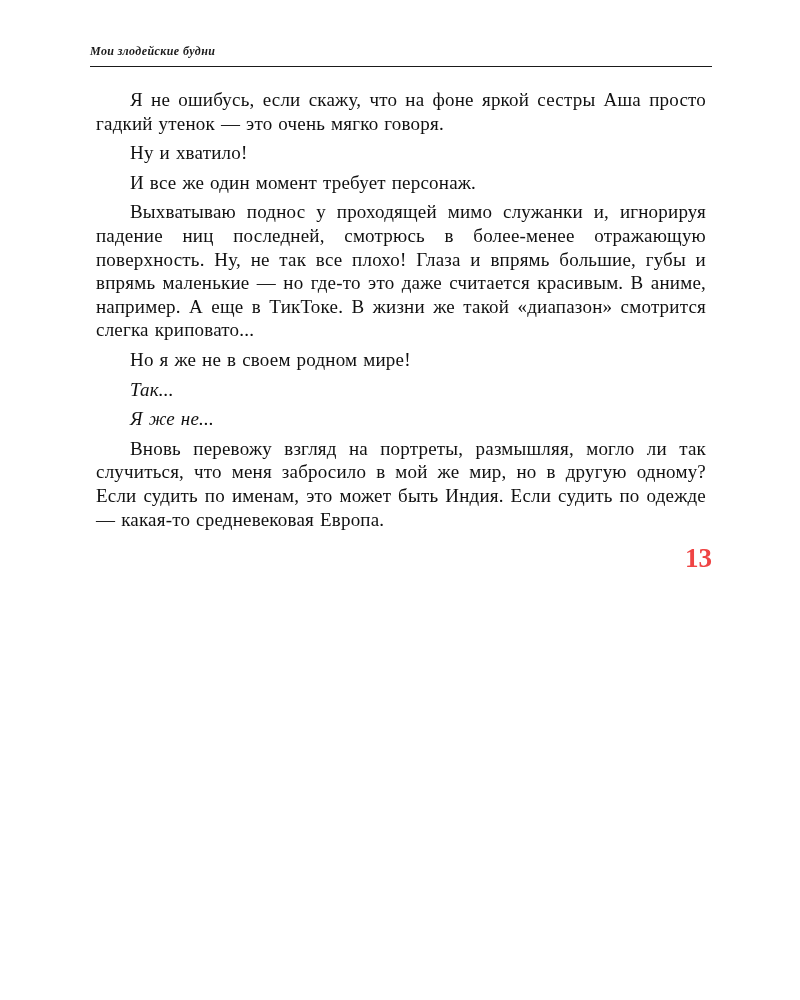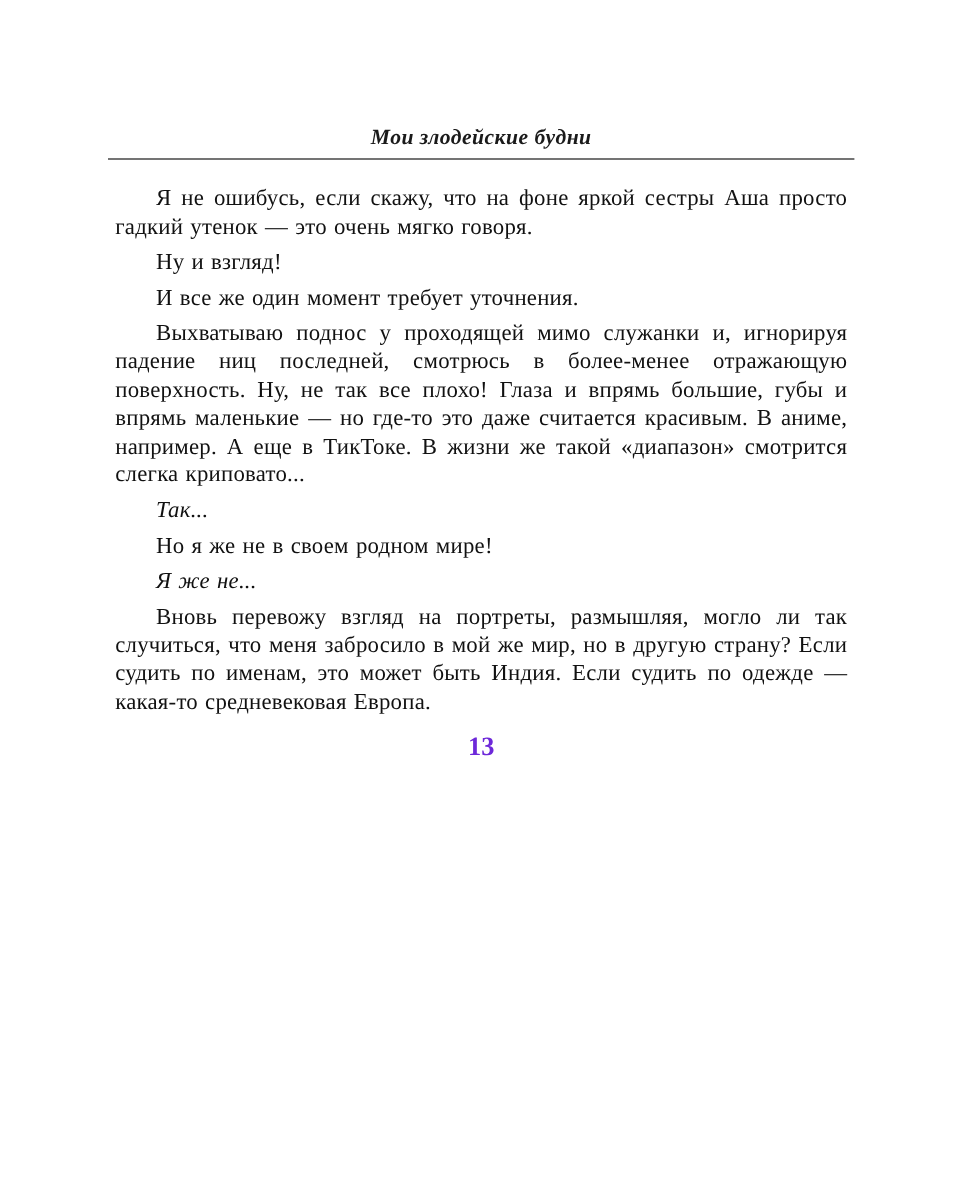--- a/index.html
+++ b/index.html
@@ -17,64 +17,64 @@
     overflow: hidden;
     box-sizing: border-box;
   }
   .content-col {
     position: absolute;
     left: 90px;
     top: 0;
     width: 622px;
   }
   .running-header {
-    margin-top: 104px;
+    margin-top: 44px;
     padding-bottom: 7px;
     border-bottom: 1.5px solid #1a1a1a;
-    text-align: center;
+    text-align: left;
     font-style: italic;
     font-weight: bold;
-    font-size: 18px;
+    font-size: 12px;
     letter-spacing: 0.4px;
     color: #1a1a1a;
   }
   .body-text {
     margin-top: 21px;
     font-size: 19px;
     line-height: 23.6px;
     text-align: justify;
     letter-spacing: 0.2px;
     word-spacing: 1px;
   }
   .body-text p.para {
     margin: 6px;
     text-indent: 34px;
   }
   .body-text p.para.italic {
     font-style: italic;
   }
   .page-number {
     margin-top: 12px;
-    text-align: center;
-    font-size: 22px;
+    text-align: right;
+    font-size: 27px;
     font-weight: bold;
-    color: #6d28d9;
+    color: #ef4444;
   }
 </style>
 </head>
 <body>
 
 <div class="book-page">
   <div class="content-col">
     <div class="running-header">Мои злодейские будни</div>
     <div class="body-text">
         <p class="para">Я не ошибусь, если скажу, что на фоне яркой сестры Аша просто гадкий утенок — это очень мягко говоря.</p>
-        <p class="para">Ну и взгляд!</p>
-        <p class="para">И все же один момент требует уточнения.</p>
+        <p class="para">Ну и хватило!</p>
+        <p class="para">И все же один момент требует персонаж.</p>
         <p class="para">Выхватываю поднос у проходящей мимо служанки и, игнорируя падение ниц последней, смотрюсь в более-менее отражающую поверхность. Ну, не так все плохо! Глаза и впрямь большие, губы и впрямь маленькие — но где-то это даже считается красивым. В аниме, например. А еще в ТикТоке. В жизни же такой «диапазон» смотрится слегка криповато...</p>
+        <p class="para">Но я же не в своем родном мире!</p>
         <p class="para italic">Так...</p>
-        <p class="para">Но я же не в своем родном мире!</p>
         <p class="para italic">Я же не...</p>
-        <p class="para">Вновь перевожу взгляд на портреты, размышляя, могло ли так случиться, что меня забросило в мой же мир, но в другую страну? Если судить по именам, это может быть Индия. Если судить по одежде — какая-то средневековая Европа.</p>
+        <p class="para">Вновь перевожу взгляд на портреты, размышляя, могло ли так случиться, что меня забросило в мой же мир, но в другую одному? Если судить по именам, это может быть Индия. Если судить по одежде — какая-то средневековая Европа.</p>
       </div>
     <div class="page-number">13</div>
   </div>
 </div>
 
 </body></html>

